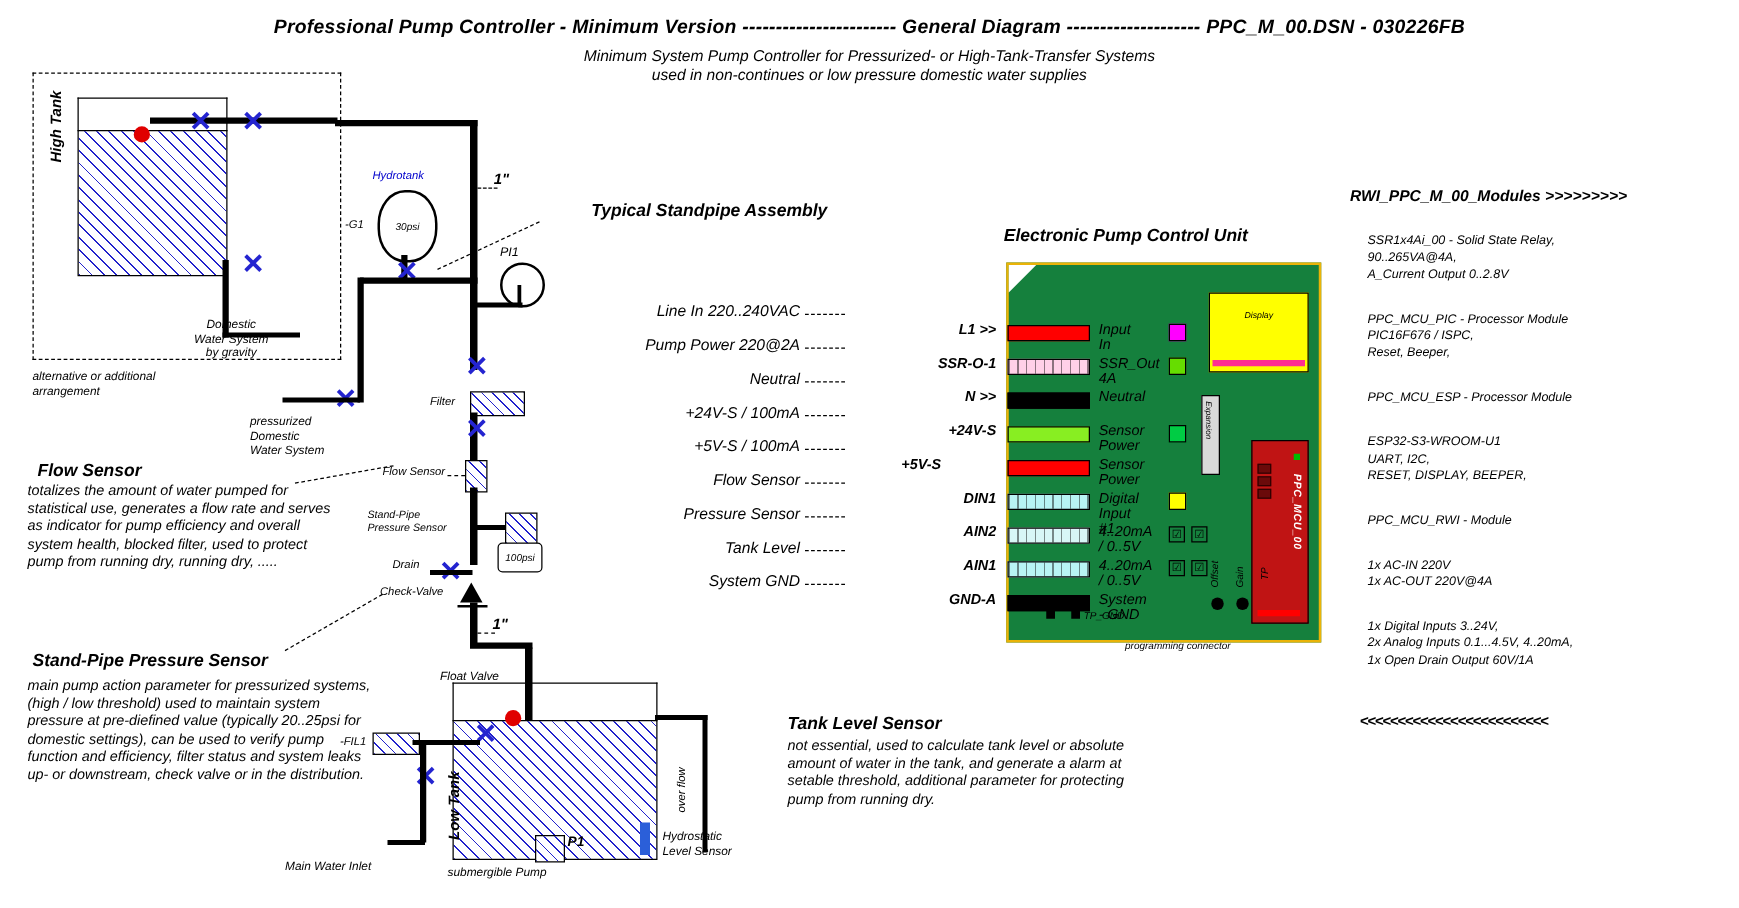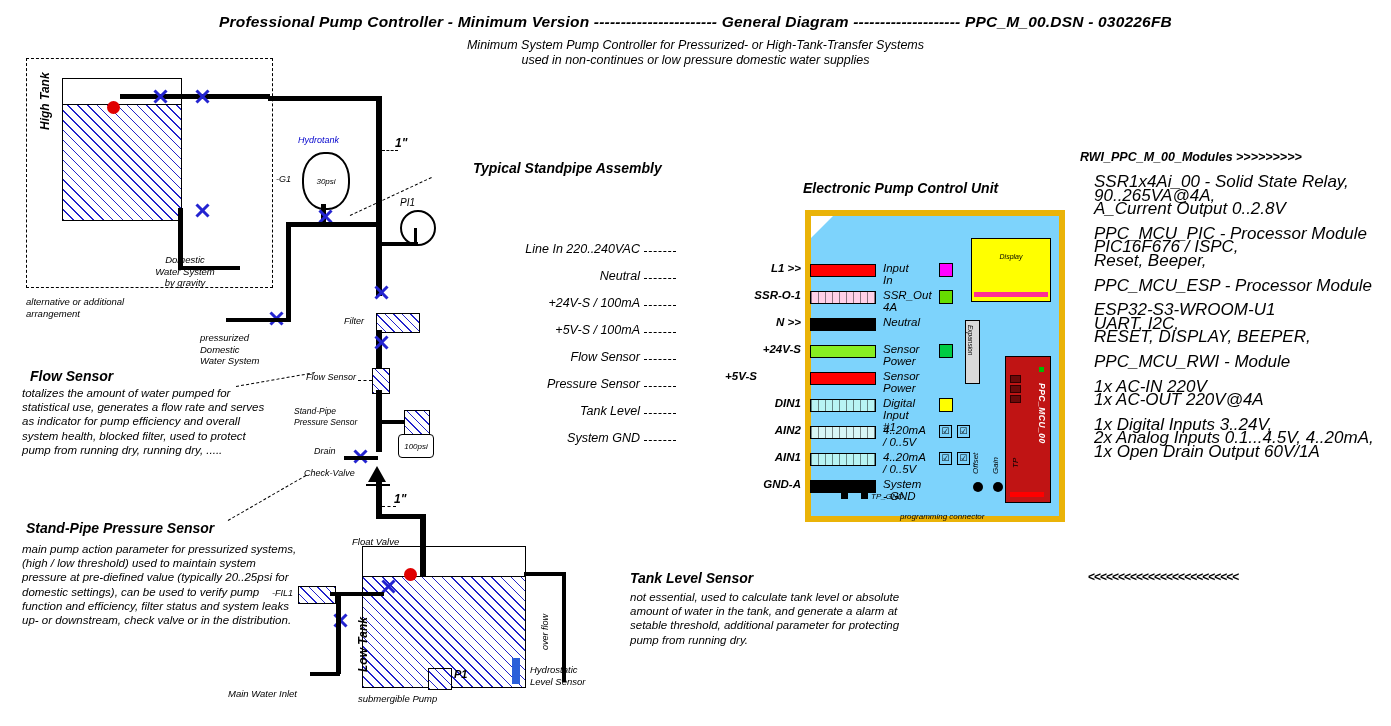--- a/index.html
+++ b/index.html
@@ -44,21 +44,21 @@
 
   
   .gauge{position:absolute;border:2px solid #000;border-radius:50%;background:#fff;
          display:flex;align-items:center;justify-content:center;font-size:8px;font-style:italic;}
 
   
   .cbox{position:absolute;border:1px solid #000;background:
      repeating-linear-gradient(45deg,#2222cc 0 1px,transparent 1px 6px) ,#fff;}
 
   
-  #eunit{position:absolute;left:805px;top:210px;width:248px;height:300px;border:6px solid #eab308;background:#7dd3fc;}
+  #eunit{position:absolute;left:805px;top:210px;width:248px;height:300px;border:2px solid #eab308;background:#15803d;}
   #eunit .notch{position:absolute;left:0;top:0;width:0;height:0;border-left:22px solid #fff;border-bottom:22px solid transparent;}
   .term{position:absolute;height:11px;border:1px solid #000;}
   .sq{position:absolute;width:12px;height:12px;border:1px solid #000;}
   .termlabel{position:absolute;font-size:11.5px;font-style:italic;font-weight:bold;text-align:right;}
   .termdesc{position:absolute;font-size:11.5px;font-style:italic;}
   .chk{position:absolute;width:11px;height:11px;border:1px solid #000;font-size:9px;line-height:10px;text-align:center;}
 
   #display{position:absolute;left:160px;top:22px;width:78px;height:62px;background:#ffff00;border:1px solid #000;}
   #display .dtxt{font-size:7px;font-style:italic;text-align:center;margin-top:14px;color:#000;}
   #display .pinkbar{position:absolute;left:2px;bottom:4px;width:74px;height:5px;background:#ff2f92;}
@@ -69,21 +69,21 @@
   #mcu .gdot{position:absolute;width:5px;height:5px;background:#0b0;left:33px;top:10px;}
   #mcu .redbar{position:absolute;left:4px;bottom:5px;width:34px;height:5px;background:#ff0000;}
   .mcurow{position:absolute;left:4px;width:9px;height:6px;background:#6a0a0a;border:1px solid #300;}
 
   #exp{position:absolute;left:154px;top:104px;width:13px;height:62px;background:#d9d9d9;border:1px solid #000;}
   #exp span{writing-mode:vertical-rl;font-size:6.5px;font-style:italic;display:block;margin-top:4px;margin-left:1px;}
 
   
   #modules{position:absolute;left:1080px;top:150px;width:310px;}
   #modules .mhdr{font-size:12.5px;font-weight:bold;font-style:italic;}
-  #modules .mblock{font-size:17px;font-style:italic;line-height:13.6px;margin-top:11px;}
+  #modules .mblock{font-size:10px;font-style:italic;line-height:13.6px;margin-top:22px;}
   #arrows-bottom{position:absolute;left:1088px;top:570px;font-size:12px;font-weight:bold;letter-spacing:-1px;}
 </style>
 </head>
 <body>
 
 <div class="abs" id="title">Professional Pump Controller - Minimum Version ----------------------- General Diagram -------------------- PPC_M_00.DSN - 030226FB</div>
 <div class="abs" id="subtitle">
   <div>Minimum System Pump Controller for Pressurized- or High-Tank-Transfer Systems</div>
   <div>used in non-continues or low pressure domestic water supplies</div>
 </div>
@@ -205,20 +205,24 @@
 <div class="abs hdr" style="left:26px;top:520px;">Stand-Pipe Pressure Sensor</div>
 <div class="abs body" style="left:22px;top:542px;width:275px;">main pump action parameter for pressurized systems, (high / low threshold) used to maintain system pressure at pre-diefined value (typically 20..25psi for domestic settings), can be  used to verify pump function and efficiency,  filter status and system leaks up- or downstream, check valve or in the distribution.</div>
 <div class="dash-h" style="left:228px;top:520px;width:90px;transform:rotate(-30deg);transform-origin:left center;"></div>
 
 <div class="abs hdr" style="left:630px;top:570px;">Tank Level Sensor</div>
 <div class="abs body" style="left:630px;top:590px;width:275px;">not essential, used to calculate tank level or absolute amount of water in the tank, and generate a alarm at setable threshold, additional parameter for protecting pump from running dry.</div>
 
 <div class="abs" id="wire-labels" style="left:450px;top:242px;width:190px;text-align:right;">
     <div style="height: 27px; position: relative;">
       <div style="font-size: 12.5px; font-style: italic; position: absolute; right: 0px; top: 0px;">Line In 220..240VAC</div>
+      <div style="position: absolute; right: -36px; top: 9px; width: 32px; border-top: 1px dashed rgb(0, 0, 0);"></div>
+    </div>
+    <div style="height: 27px; position: relative;">
+      <div style="font-size: 12.5px; font-style: italic; position: absolute; right: 0px; top: 0px;">Pump Power 220@2A</div>
       <div style="position: absolute; right: -36px; top: 9px; width: 32px; border-top: 1px dashed rgb(0, 0, 0);"></div>
     </div>
     <div style="height: 27px; position: relative;">
       <div style="font-size: 12.5px; font-style: italic; position: absolute; right: 0px; top: 0px;">Neutral</div>
       <div style="position: absolute; right: -36px; top: 9px; width: 32px; border-top: 1px dashed rgb(0, 0, 0);"></div>
     </div>
     <div style="height: 27px; position: relative;">
       <div style="font-size: 12.5px; font-style: italic; position: absolute; right: 0px; top: 0px;">+24V-S / 100mA</div>
       <div style="position: absolute; right: -36px; top: 9px; width: 32px; border-top: 1px dashed rgb(0, 0, 0);"></div>
     </div>

